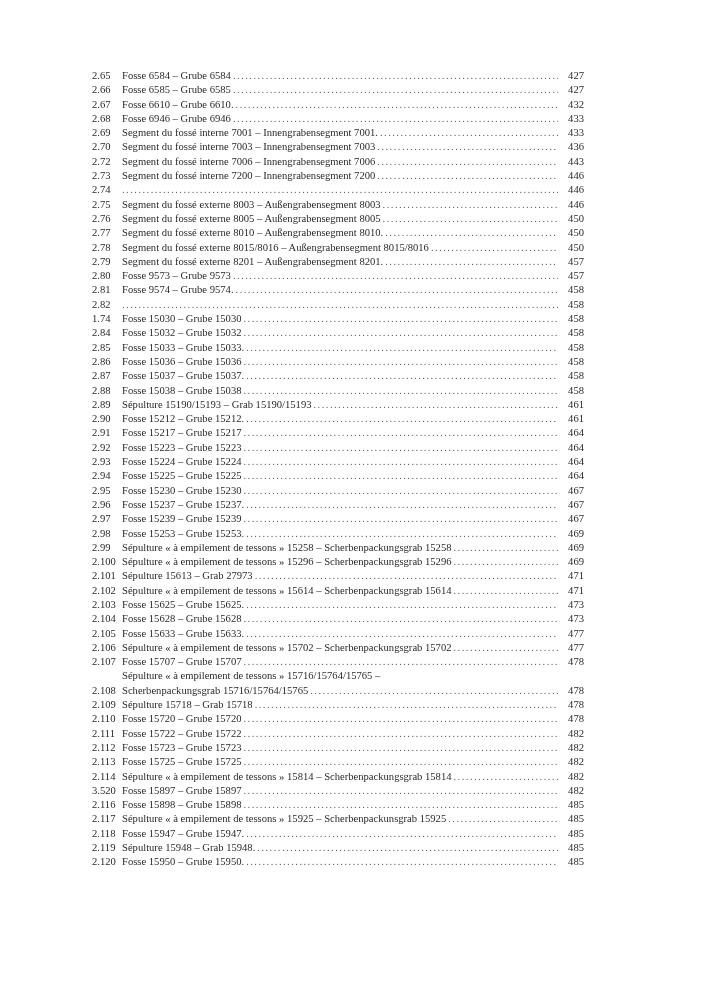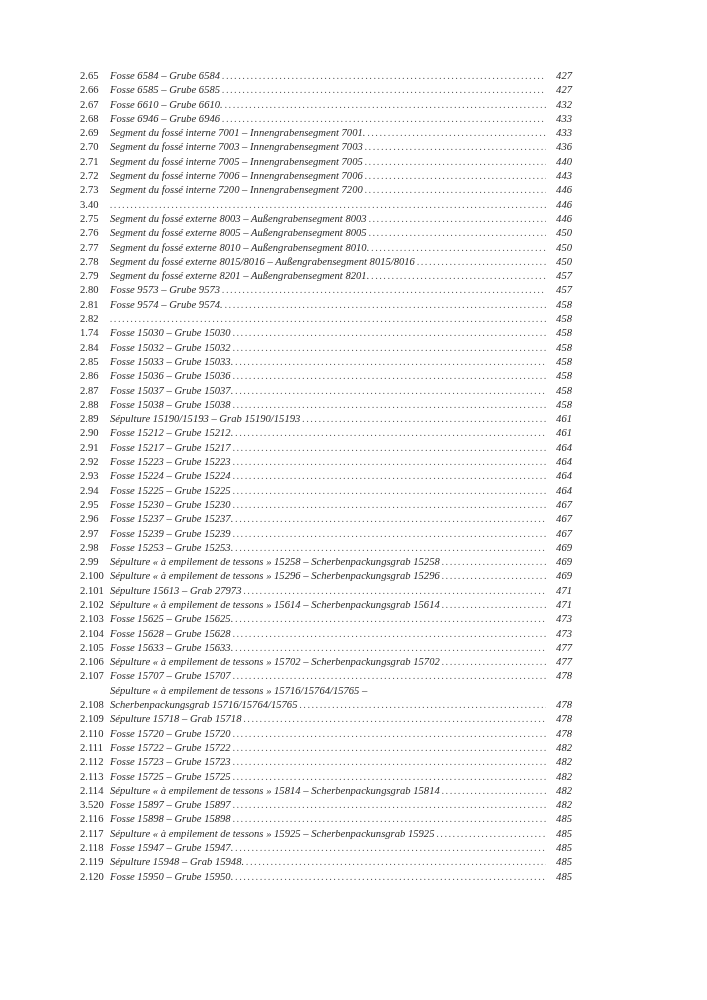--- a/index.html
+++ b/index.html
@@ -1,29 +1,29 @@
 <!DOCTYPE html>
 <html><head>
   <meta charset="utf-8">
   <style>
     html, body { margin: 0; padding: 0; background: #ffffff; }
     body { width: 707px; height: 1000px; position: relative; overflow: hidden; }
     .toc {
       position: absolute;
-      left: 80px;
+      left: 92px;
       top: 69px;
       width: 492px;
       font-family: "Liberation Serif", "DejaVu Serif", serif;
       font-size: 10.6px;
       color: #2a2a2a;
       line-height: 14.3px;
     }
     .entry { display: flex; align-items: flex-end; }
     .num { width: 30px; flex: 0 0 30px; white-space: nowrap; }
-    .body { flex: 1 1 auto; min-width: 0; font-style: italic; }
+    .body { flex: 1 1 auto; min-width: 0; }
     .line { display: flex; align-items: flex-end; white-space: nowrap; }
     .title { white-space: nowrap; padding-right: 2px; }
     .leader {
       flex: 1 1 auto;
       overflow: hidden;
       white-space: nowrap;
       color: #555;
       letter-spacing: 1.6px;
       min-width: 10px;
     }
@@ -93,51 +93,41 @@
       <span class="num">2.70</span>
       <div class="body">
         <div class="line">
           <span class="title">Segment du fossé interne 7003 – Innengrabensegment 7003</span>
           <span class="leader"></span>
           <span class="page">436</span>
         </div>
       </div>
     </div>
     <div class="entry">
-      <span class="num">2.71</span>
-      <div class="body">
-        <div class="line">
-          <span class="title">Segment du fossé interne 7005 – Innengrabensegment 7005</span>
-          <span class="leader"></span>
-          <span class="page">440</span>
-        </div>
-      </div>
-    </div>
-    <div class="entry">
       <span class="num">2.72</span>
       <div class="body">
         <div class="line">
           <span class="title">Segment du fossé interne 7006 – Innengrabensegment 7006</span>
           <span class="leader"></span>
           <span class="page">443</span>
         </div>
       </div>
     </div>
     <div class="entry">
       <span class="num">2.73</span>
       <div class="body">
         <div class="line">
           <span class="title">Segment du fossé interne 7200 – Innengrabensegment 7200</span>
           <span class="leader"></span>
           <span class="page">446</span>
         </div>
       </div>
     </div>
     <div class="entry">
-      <span class="num">3.40</span>
+      <span class="num">2.74</span>
       <div class="body">
         <div class="line">
           <span class="leader"></span>
           <span class="page">446</span>
         </div>
       </div>
     </div>
     <div class="entry">
       <span class="num">2.75</span>
       <div class="body">

